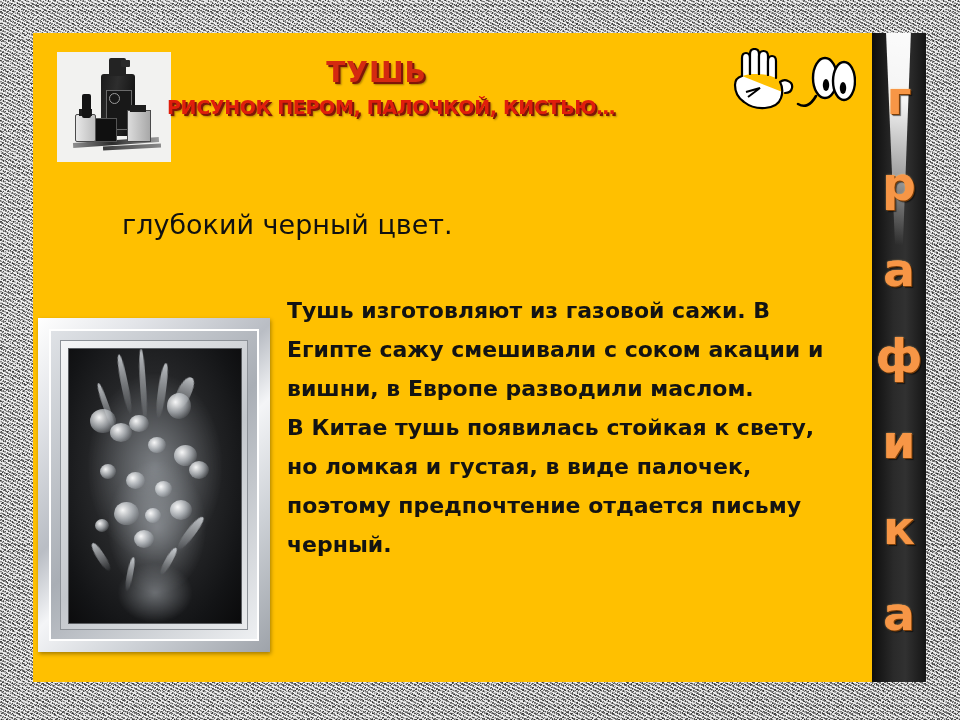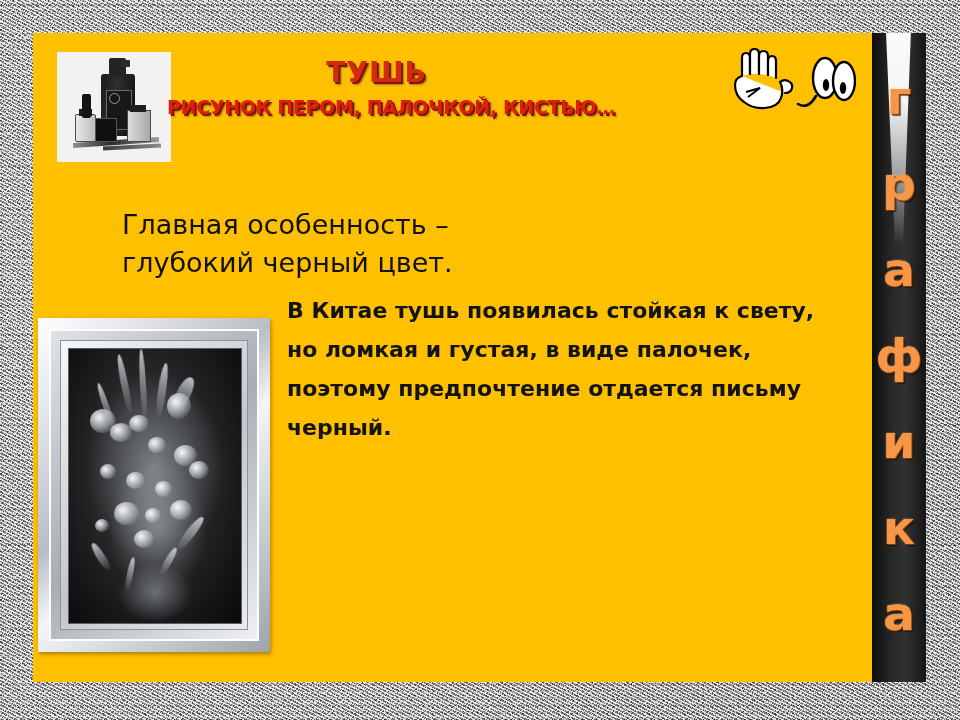--- a/index.html
+++ b/index.html
@@ -357,25 +357,25 @@
       <path d="M20 44 L34 40 L22 49" fill="none" stroke="#000" stroke-width="2"></path>
       <path d="M72 56 Q82 62 90 48" fill="none" stroke="#000" stroke-width="2.6" stroke-linecap="round"></path>
       <ellipse cx="99" cy="30" rx="12" ry="20" fill="#fff" stroke="#000" stroke-width="2.4"></ellipse>
       <ellipse cx="118" cy="33" rx="11" ry="19" fill="#fff" stroke="#000" stroke-width="2.4"></ellipse>
       <ellipse cx="100" cy="37" rx="3.2" ry="6" fill="#000"></ellipse>
       <ellipse cx="117" cy="40" rx="3.2" ry="6" fill="#000"></ellipse>
     </svg>
   </div>
 
   <div id="heading">
-    <div>Главная особенность –</div>
     <div>глубокий черный цвет.</div>
   </div>
 
   <div id="body-text">
+    <p>Тушь изготовляют из газовой сажи. В Египте сажу смешивали с соком акации и вишни, в Европе разводили маслом.</p>
     <p>В Китае тушь появилась стойкая к свету, но ломкая и густая, в виде палочек, поэтому предпочтение отдается письму черный.</p>
   </div>
 
   <div id="artwork-frame">
     <div class="inner-bevel">
       <div class="inner-bevel2">
         <div id="artwork-canvas">
           <div class="spray" style="left:10%;top:8%;width:80%;height:70%;"></div>
           <div class="spray" style="left:22%;top:40%;width:58%;height:50%;"></div>
           <div class="leafstroke" style="left:30%;top:2%;width:7px;height:60px;transform:rotate(-12deg);"></div>

